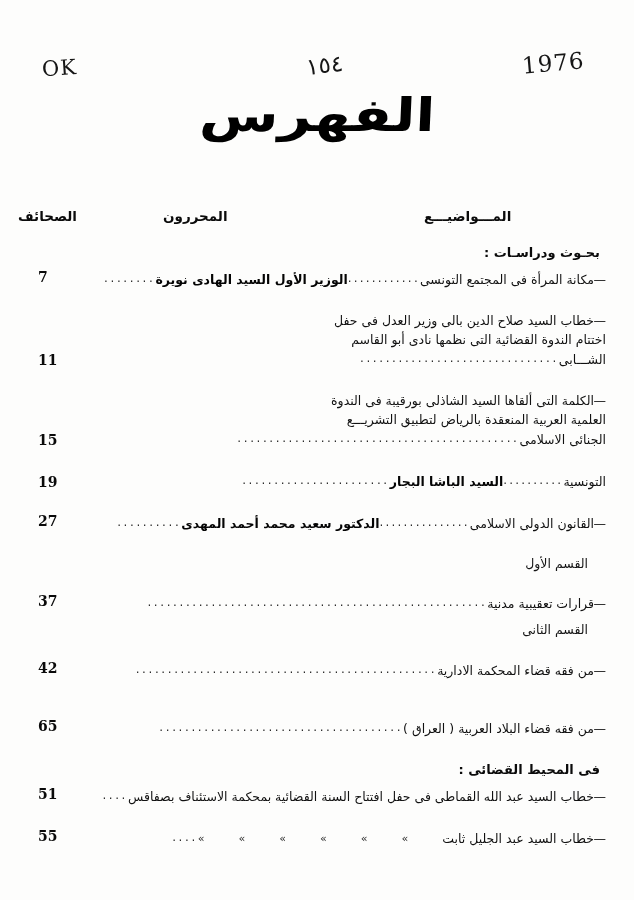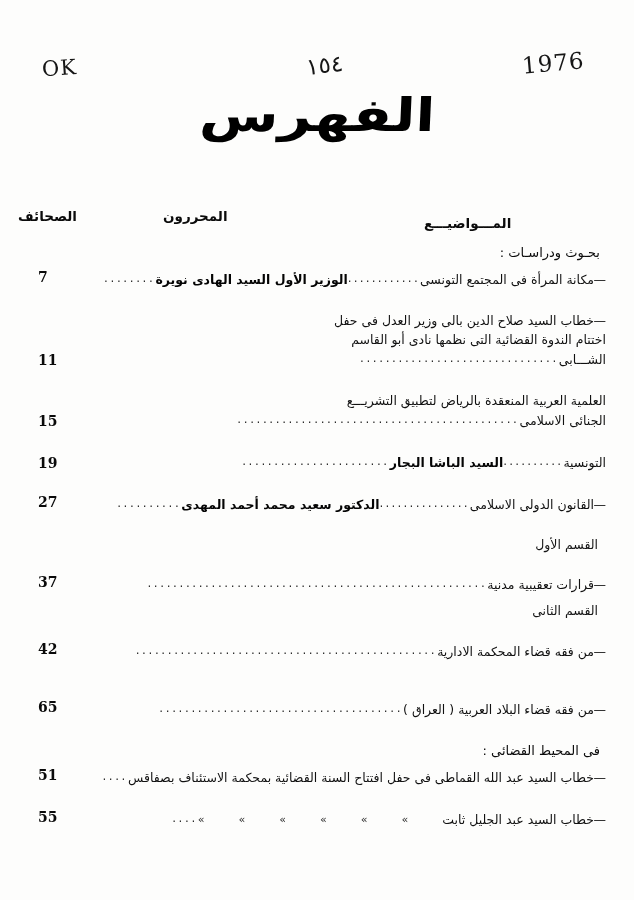--- a/index.html
+++ b/index.html
@@ -66,47 +66,47 @@
   .col-head {
     position: absolute;
     font-size: 13.5px;
     font-weight: bold;
     direction: rtl;
     white-space: nowrap;
     color: #0b0b0b;
   }
   #head-pages    { left: 18px;  top: 0; }
   #head-editors  { left: 163px; top: 0; }
-  #head-subjects { left: 424px; top: 7px; letter-spacing: 0.5px; }
+  #head-subjects { left: 424px; top: 0; letter-spacing: 0.5px; }
 
   
   #index-body {
     position: absolute;
     left: 0;
     top: 243px;
     width: 634px;
     direction: rtl;
   }
 
   .section-head {
     font-size: 13px;
-    font-weight: normal;
+    font-weight: bold;
     direction: rtl;
     text-align: right;
     padding-right: 34px;
     margin: 0 0 6px 0;
     line-height: 1.5;
     color: #0b0b0b;
   }
 
   .sub-head {
     font-size: 12.5px;
     direction: rtl;
     text-align: right;
-    padding-right: 36px;
+    padding-right: 46px;
     margin: 0 0 4px 0;
     line-height: 1.5;
     color: #151515;
   }
 
   .entry {
     position: relative;
     direction: rtl;
     margin-bottom: 6px;
     min-height: 17px;
@@ -197,20 +197,21 @@
         <div class="entry-lines">
           <span class="entry-line"><span class="bullet">—</span><span>خطاب السيد صلاح الدين بالى وزير العدل فى حفل</span></span>
           <span class="entry-line"><span>اختتام الندوة القضائية التى نظمها نادى أبو القاسم</span></span>
           <span class="entry-line"><span>الشـــابى</span><span class="leader short">...............................</span></span>
         </div>
         <div class="pageno last">11</div>
       </div>
       <div class="spacer-md"></div>
       <div class="entry">
         <div class="entry-lines">
+          <span class="entry-line"><span class="bullet">—</span><span>الكلمة التى ألقاها السيد الشاذلى بورقيبة فى الندوة</span></span>
           <span class="entry-line"><span>العلمية العربية المنعقدة بالرياض لتطبيق التشريـــع</span></span>
           <span class="entry-line"><span>الجنائى الاسلامى</span><span class="leader short">............................................</span></span>
         </div>
         <div class="pageno last">15</div>
       </div>
       <div class="spacer-md"></div>
       <div class="entry">
         <div class="entry-lines">
           <span class="entry-line"><span>التونسية</span><span class="leader">..........</span><span class="editor">السيد الباشا البجار</span><span class="leader short">.......................</span></span>
         </div>

